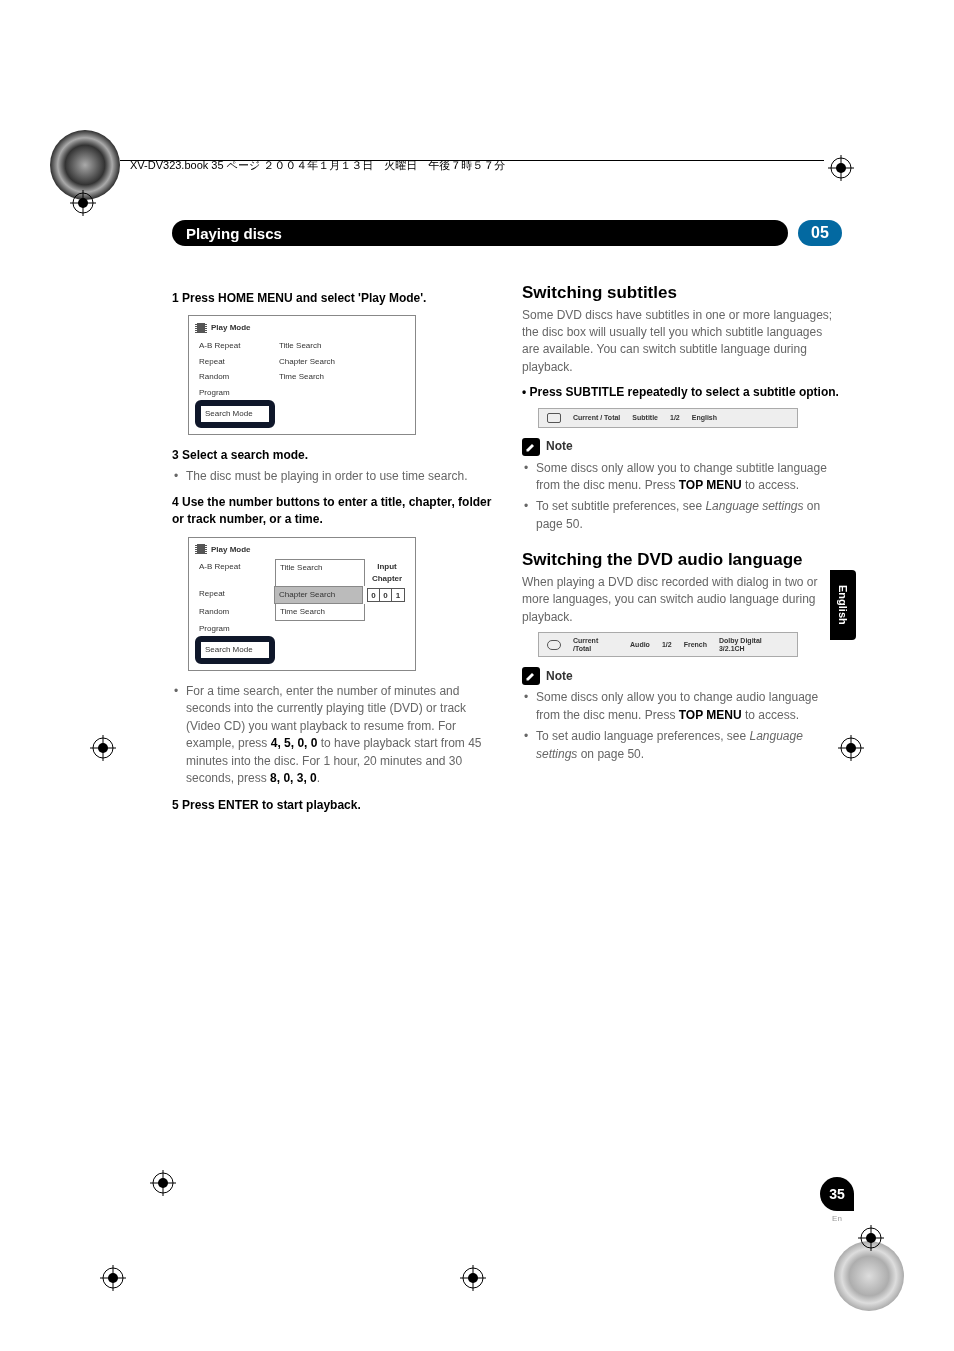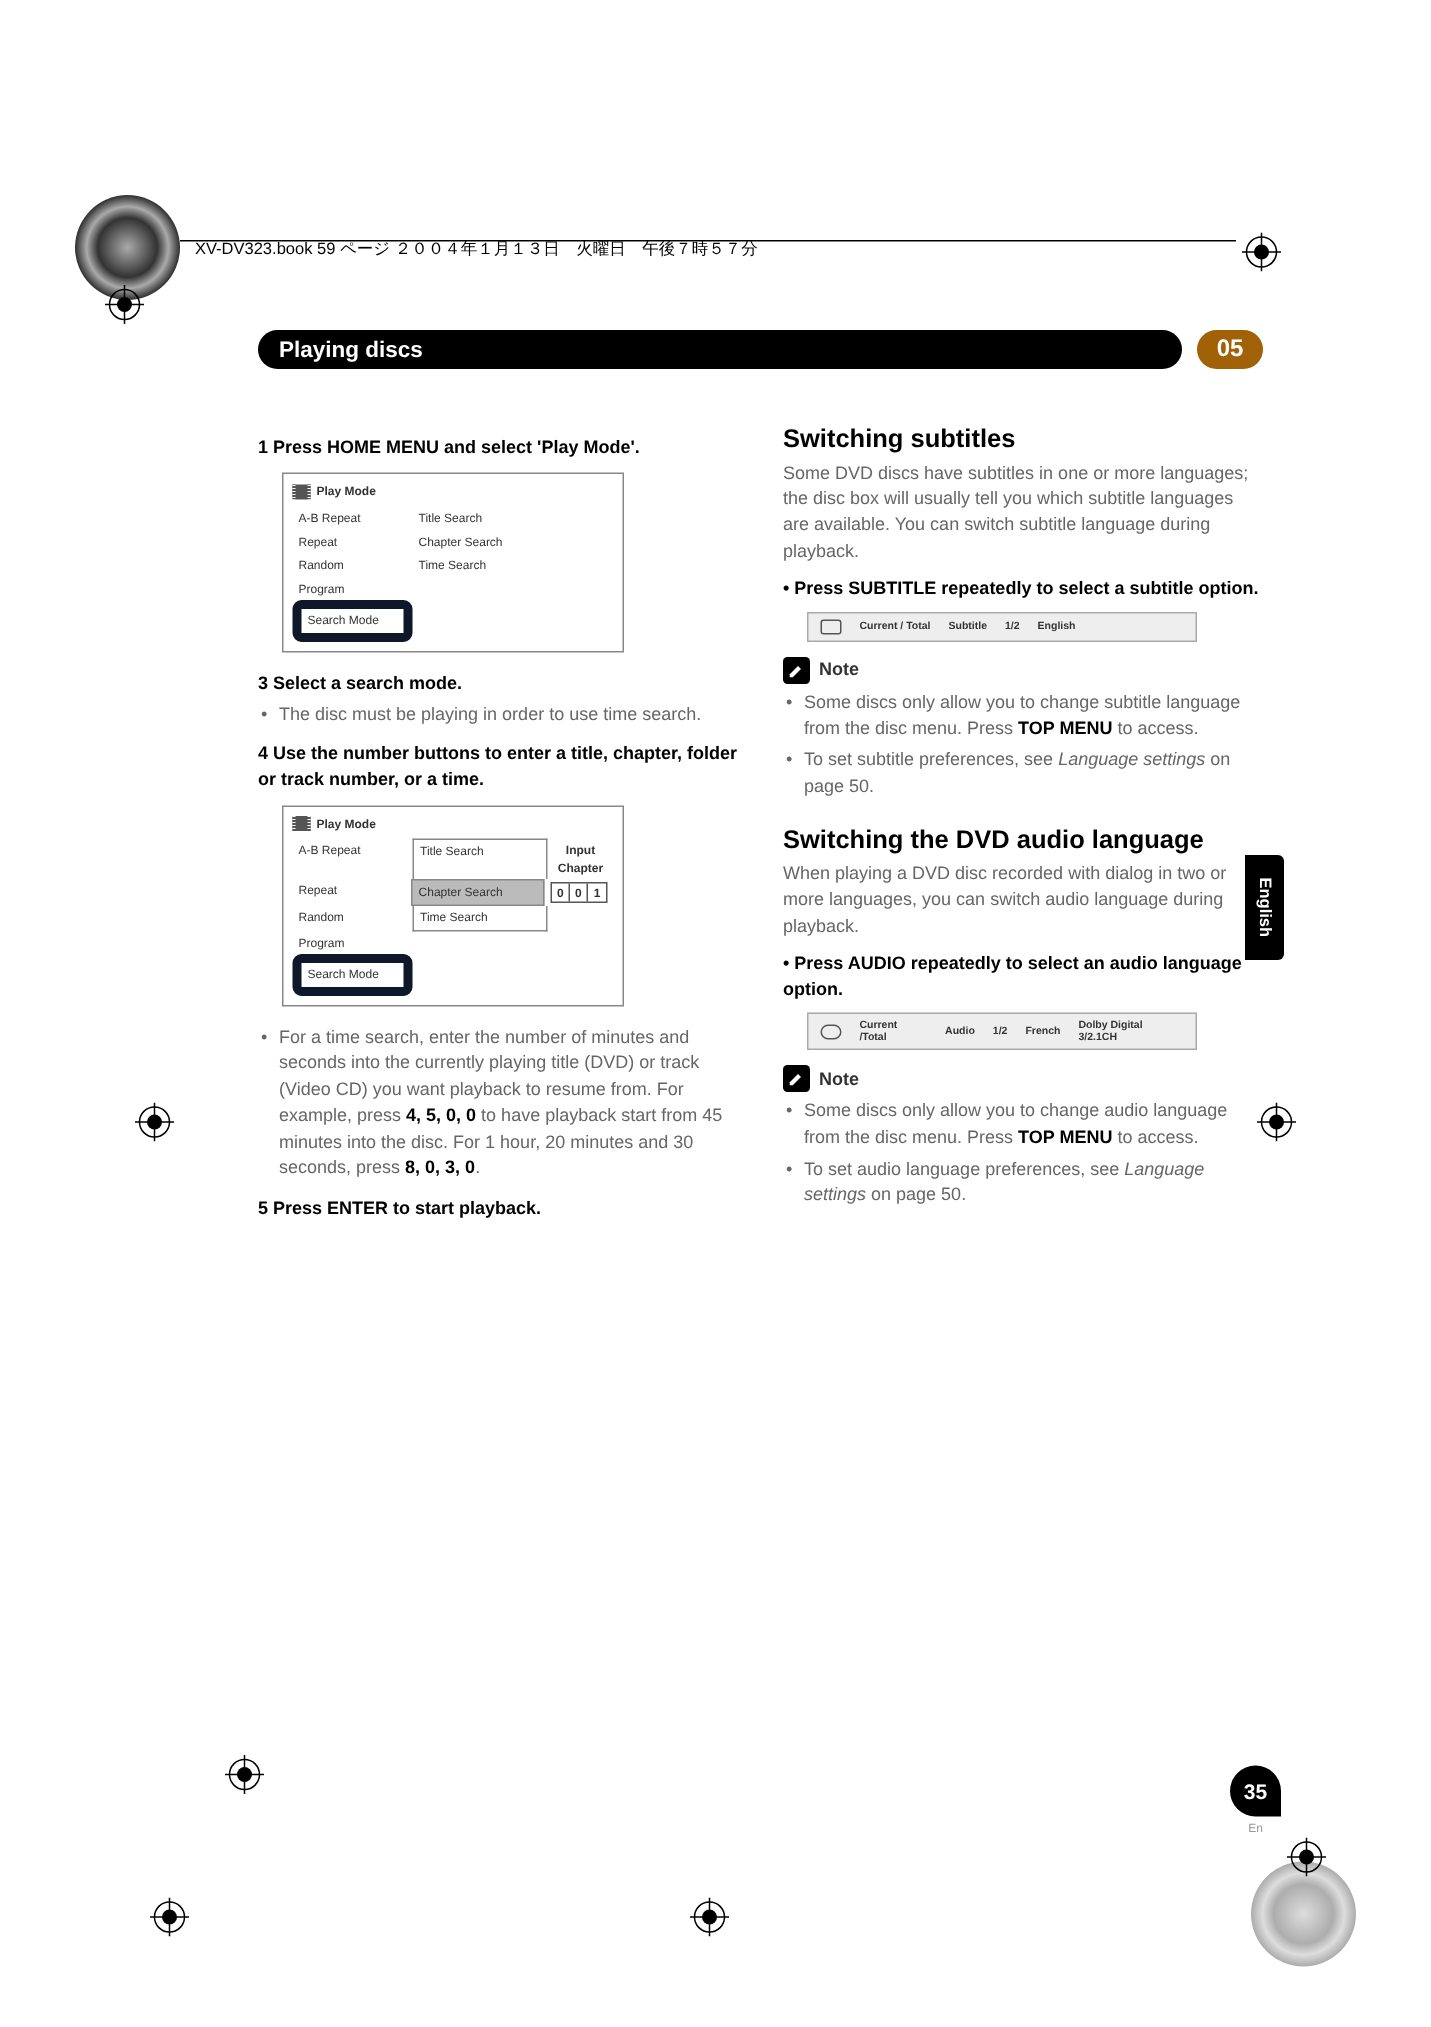--- a/index.html
+++ b/index.html
@@ -5,21 +5,21 @@
   * { margin: 0; padding: 0; box-sizing: border-box; }
   body { font-family: Arial, Helvetica, sans-serif; background: #fff; width: 954px; }
   .page { position: relative; width: 954px; height: 1351px; }
   .corner { position: absolute; width: 70px; height: 70px; }
   .corner-tl { top: 130px; left: 50px; background: radial-gradient(circle at 50% 50%, #aaa 0%, #333 40%, #aaa 55%, #333 70%, #aaa 85%, #333 100%); border-radius: 50%; }
   .corner-br { bottom: 40px; right: 50px; background: radial-gradient(circle at 50% 50%, #aaa 0%, #333 40%, #aaa 55%, #333 70%, #aaa 85%, #333 100%); border-radius: 50%; opacity: 0.4; }
   .header-line { position: absolute; top: 158px; left: 130px; font-size: 11px; color: #000; }
   .content { position: absolute; top: 220px; left: 172px; width: 670px; }
   .titlebar { display: flex; align-items: center; margin-bottom: 38px; }
   .title-pill { flex: 1; height: 26px; background: #000; color: #fff; border-radius: 14px; display: flex; align-items: center; padding-left: 14px; font-size: 15px; font-weight: bold; }
-  .title-num { width: 44px; height: 26px; background: #a16207; color: #fff; border-radius: 13px; display: flex; align-items: center; justify-content: center; font-size: 16px; font-weight: bold; margin-left: 10px; }
+  .title-num { width: 44px; height: 26px; background: #0369a1; color: #fff; border-radius: 13px; display: flex; align-items: center; justify-content: center; font-size: 16px; font-weight: bold; margin-left: 10px; }
   .cols { display: flex; gap: 30px; }
   .col { flex: 1; font-size: 12px; line-height: 1.45; color: #333; }
   .col p { margin-bottom: 4px; }
   .step { font-weight: bold; color: #000; margin-top: 6px; }
   .body-txt { color: #666; }
   .bullet { padding-left: 14px; position: relative; color: #666; }
   .bullet::before { content: "•"; position: absolute; left: 2px; }
   .screenbox { border: 1px solid #888; width: 228px; margin: 8px 0 12px 16px; padding: 6px; font-size: 8px; background: #fff; }
   .screenbox .sb-title { display: flex; align-items: center; gap: 4px; font-weight: bold; margin-bottom: 4px; }
   .sb-row { display: flex; }
@@ -102,21 +102,21 @@
     </svg>
   <svg class="reg-cross" style="bottom:155px; left:150px" width="26" height="26">
       <circle cx="13" cy="13" r="10" fill="none" stroke="#000"></circle>
       <circle cx="13" cy="13" r="5" fill="#000"></circle>
       <line x1="13" y1="0" x2="13" y2="26" stroke="#000"></line>
       <line x1="0" y1="13" x2="26" y2="13" stroke="#000"></line>
     </svg>
 
   <div style="position:absolute; top:160px; left:120px; right:130px; border-top:1px solid #000;"></div>
 
-  <div class="header-line">XV-DV323.book 59 ページ ２００４年１月１３日　火曜日　午後７時５７分</div>
+  <div class="header-line">XV-DV323.book 35 ページ ２００４年１月１３日　火曜日　午後７時５７分</div>
 
   <div class="content">
     <div class="titlebar">
       <div class="title-pill">Playing discs</div>
       <div class="title-num">05</div>
     </div>
 
     <div class="side-tab">English</div>
 
     <div class="cols">
@@ -212,21 +212,20 @@
                 <path fill="#fff" d="M3 17l11-11 4 4-11 11H3v-4z"></path>
               </svg>
             </div>
           <span>Note</span>
         </div>
         <p class="bullet"><span>Some discs only allow you to change subtitle language from the disc menu. Press </span><span class="bold">TOP MENU</span><span> to access.</span></p>
         <p class="bullet"><span>To set subtitle preferences, see </span><span class="ital">Language settings</span><span> on page 50.</span></p>
 
         <h2 class="section" style="margin-top:18px">Switching the DVD audio language</h2>
         <p class="body-txt">When playing a DVD disc recorded with dialog in two or more languages, you can switch audio language during playback.</p>
-        <p class="step" style="margin-top:8px">•   Press AUDIO repeatedly to select an audio language option.</p>
 
         <div class="onscreen">
           <div class="os-icon round"></div>
           <div class="os-col">
               <div>Current /Total</div>
             </div>
           <div class="os-col">
               <div>Audio</div>
             </div>
           <div class="os-col">1/2</div>

